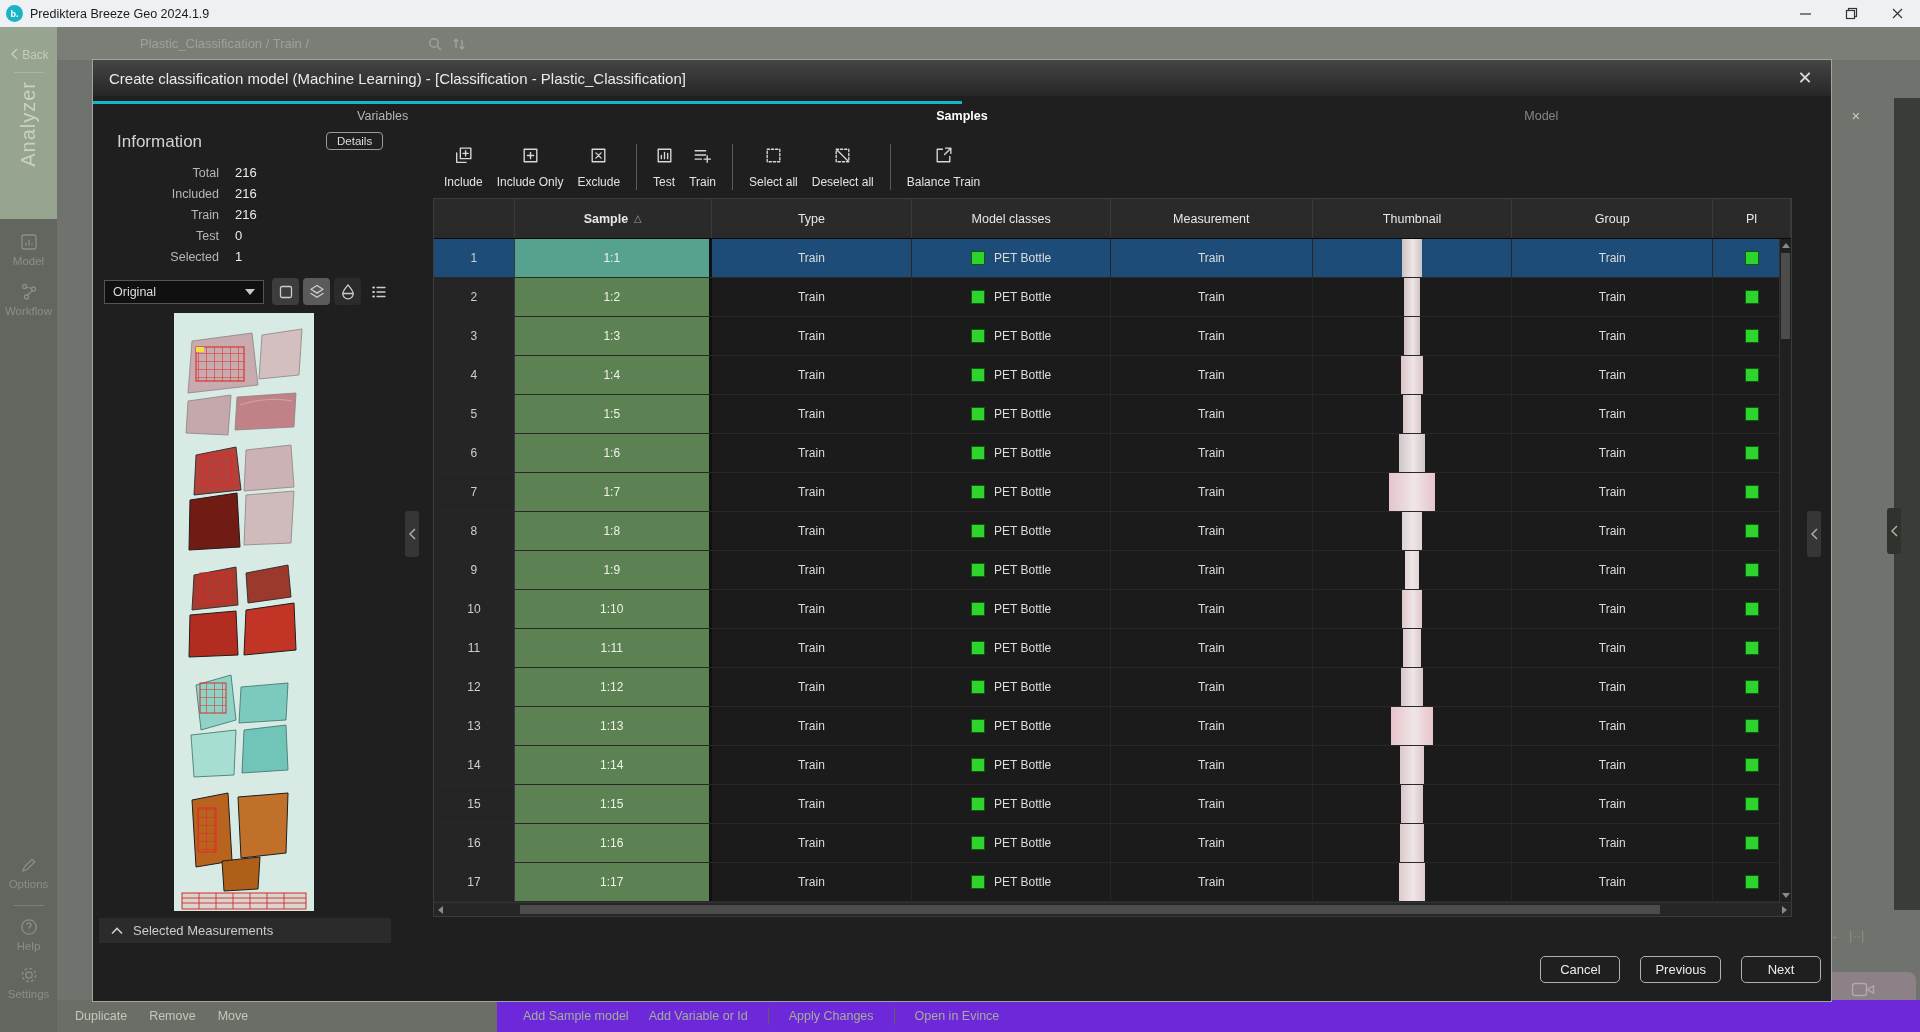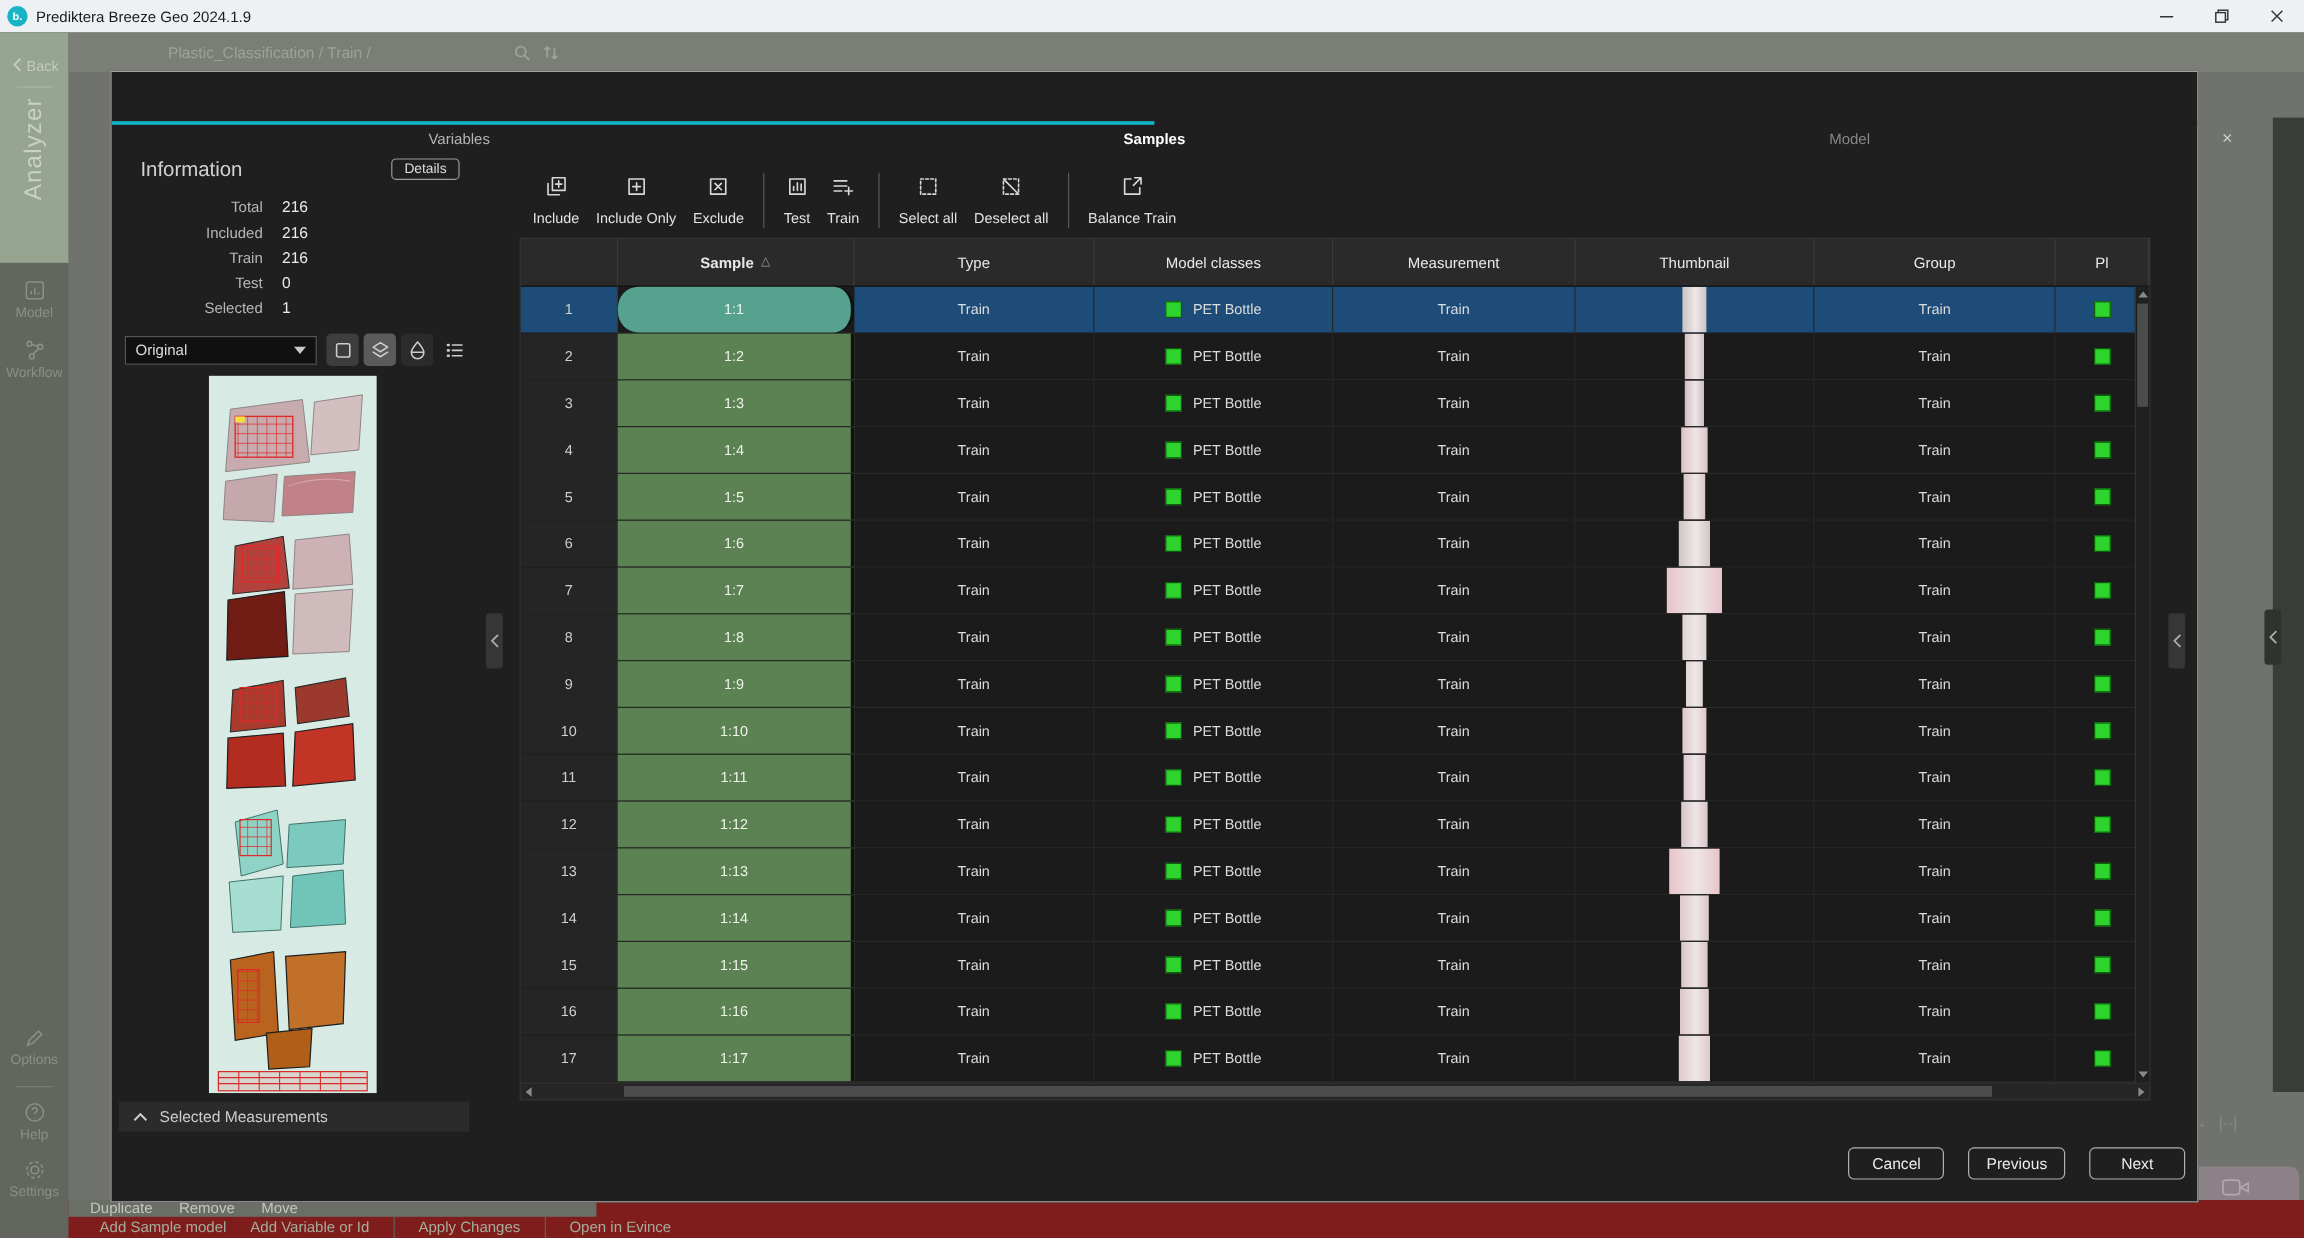--- a/index.html
+++ b/index.html
@@ -49,21 +49,21 @@
   .collapse-handle { position:absolute; width:14px; height:46px; background:#30322d; border-radius:3px;
                      display:flex; align-items:center; justify-content:center; }
   .collapse-handle svg { width:9px; height:12px; stroke:#aaaeA5; stroke:#abafa5; fill:none; stroke-width:1.5; }
   .bg-mini-icons { position:absolute; left:1826px; top:928px; display:flex; gap:10px; color:#8b8e84; font-size:13px; }
   .recorder-btn { position:absolute; left:1810px; top:972px; width:106px; height:60px; background:#8c8187;
                   border-radius:8px; display:flex; flex-direction:column; align-items:center; padding-top:9px; gap:3px; }
   .recorder-btn svg { width:24px; height:17px; stroke:#b3a8ae; fill:none; stroke-width:1.4; }
   .recorder-label { font-size:12.5px; color:#b3a8ae; }
 
   
-  .bottom-bar { position:absolute; left:57px; top:1000px; width:1863px; height:32px; background:#7f1d1d; display:flex;flex-direction:column; }
+  .bottom-bar { position:absolute; left:57px; top:1000px; width:1863px; height:32px; background:#6d28d9; display:flex; }
   .bb-left { width:440px; background:#6b6e66; display:flex; align-items:center; gap:22px; padding-left:18px; }
   .bb-left .bbitem { font-size:12.5px; color:#c3c7bb; }
   .bb-right { display:flex; align-items:center; gap:20px; padding-left:26px; }
   .bb-right .bbitem { font-size:12.5px; color:#a4ad9a; }
   .bb-div { width:1px; height:18px; background:#5f625a; }
 
   
   .dialog { position:absolute; left:92px; top:59px; width:1740px; height:943px; background:#1f1f1f;
             border:1px solid #a2a2a2; }
   .dlg-title { position:absolute; left:0; top:0; width:100%; height:36px;
@@ -118,21 +118,21 @@
   .th.sortable { font-weight:bold; }
   .sort-tri { font-size:10px; color:#9a9a9a; margin-left:6px; }
   .tbody { position:relative; }
   .tr { display:flex; height:39px; border-bottom:1px solid #282828; background:#1b1b1b; }
   .td { display:flex; align-items:center; justify-content:center; color:#dcdcdc; font-size:12px;
         border-right:1px solid #262626; overflow:hidden; }
   .td.num { background:#252525; color:#cfcfcf; border-right:1px solid #3a3a3a; }
   .td.sample { background:#5c8153; color:#eef4e8; border-right:3px solid #101010; }
   .td.pl { justify-content:center; }
   .tr.sel .td { background:#1d4c79; }
-  .tr.sel .td.sample { background:#56a28e;border-radius:17px; }
+  .tr.sel .td.sample { background:#56a28e; }
   .class-chip { width:14px; height:14px; background:#2ed32e; border:1px solid #0c5c0c; margin-right:9px; flex:none; }
   .thumb-strip { height:100%; flex:none; }
   .vscroll { position:absolute; right:0px; top:40px; width:12px; height:663px; background:#202020; border-left:1px solid #333; }
   .vs-thumb { position:absolute; left:1px; top:14px; width:9px; height:86px; background:#4c4c4c; }
   .arrow-up, .arrow-dn, .arrow-l, .arrow-r { position:absolute; width:0; height:0; }
   .arrow-up { left:2px; top:4px; border-left:4px solid transparent; border-right:4px solid transparent; border-bottom:5px solid #8a8a8a; }
   .arrow-dn { left:2px; bottom:4px; border-left:4px solid transparent; border-right:4px solid transparent; border-top:5px solid #8a8a8a; }
   .hscroll { position:relative; height:14px; background:#262626; border-top:1px solid #333; }
   .hs-thumb { position:absolute; left:86px; top:2px; width:1140px; height:9px; background:#4c4c4c; }
   .arrow-l { left:4px; top:3px; border-top:4px solid transparent; border-bottom:4px solid transparent; border-right:5px solid #8a8a8a; }
@@ -264,20 +264,24 @@
         <span class="bbitem">Add Sample model</span>
         <span class="bbitem">Add Variable or Id</span>
         <span class="bb-div"></span>
         <span class="bbitem">Apply Changes</span>
         <span class="bb-div"></span>
         <span class="bbitem">Open in Evince</span>
       </div>
   </div>
 
   <div class="dialog">
+    <div class="dlg-title">
+      <span class="dlg-title-text">Create classification model (Machine Learning) - [Classification - Plastic_Classification]</span>
+      <span class="dlg-close">✕</span>
+    </div>
     <div class="dlg-progress">
       <div class="dlg-progress-fill" style="width: 50%; background: rgb(20, 182, 200);"></div>
     </div>
     <div class="dlg-steps">
         <div class="step done">Variables</div>
         <div class="step active">Samples</div>
         <div class="step">Model</div>
       </div>
 
     <div class="info-heading">Information</div>

